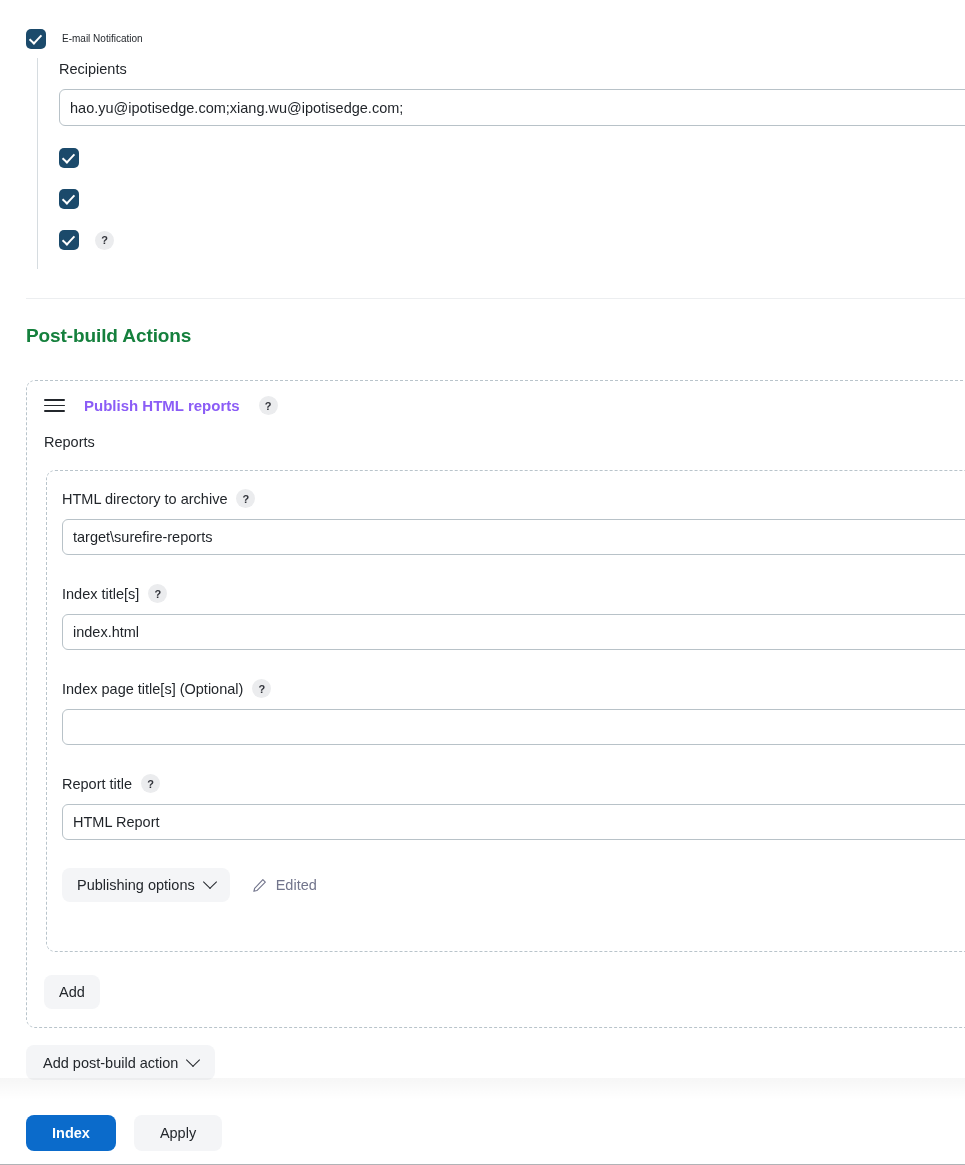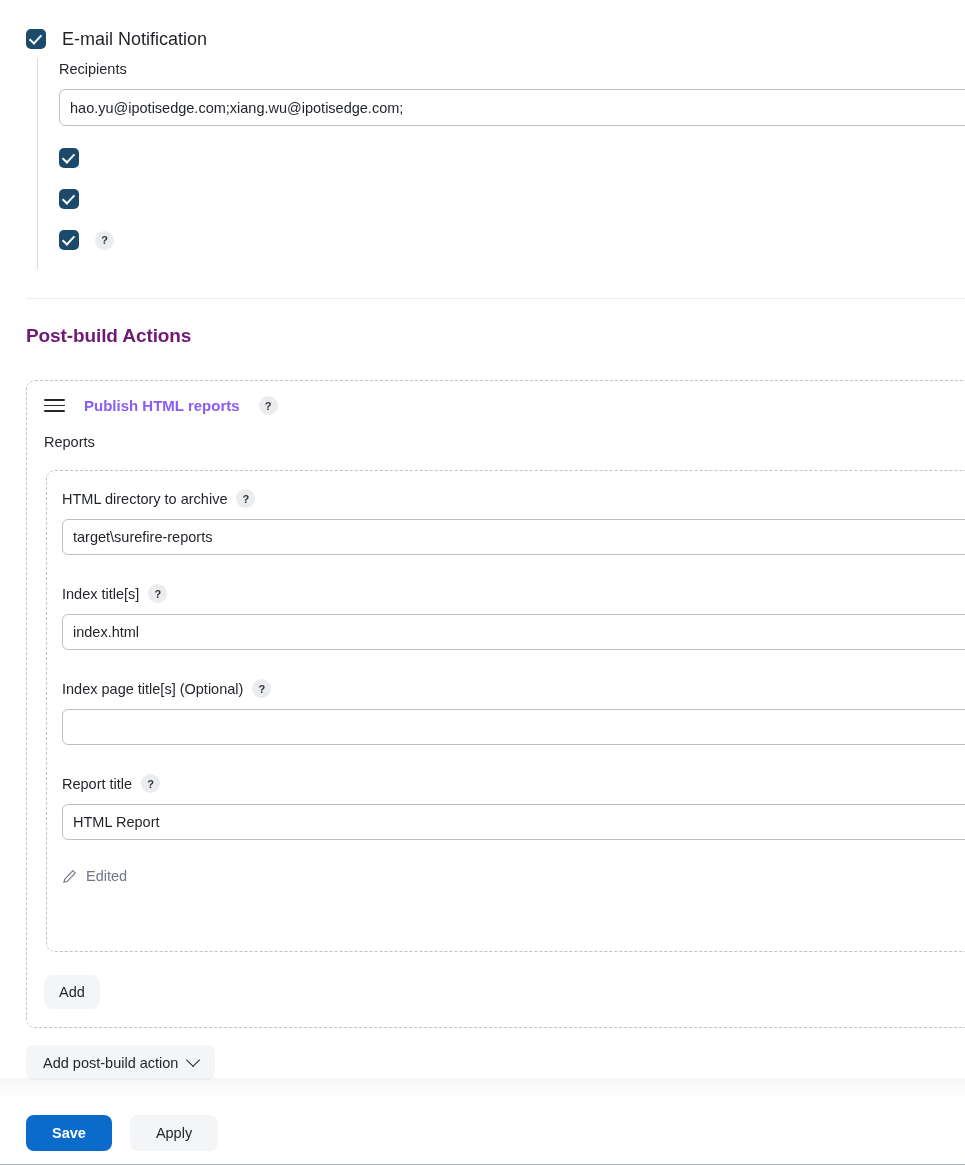--- a/index.html
+++ b/index.html
@@ -32,21 +32,21 @@
     content: "";
     position: absolute;
     left: 6px; top: 3px;
     width: 5px; height: 10px;
     border: solid #ffffff;
     border-width: 0 2px 2px 0;
     transform: rotate(43deg);
   }
 
   .cb-label {
-    font-size: 18px;
+    font-size: 10px;
     color: #1f2328;
     line-height: 20px;
   }
 
   .help-badge {
     display: inline-flex;
     align-items: center;
     justify-content: center;
     width: 19px; height: 19px;
     border-radius: 50%;
@@ -130,21 +130,21 @@
     position: absolute;
     left: 26px; top: 298px;
     width: 939px; height: 1px;
     background: #eceef0;
   }
   #postbuild-heading {
     position: absolute;
     left: 26px; top: 325px;
     font-size: 19px;
     font-weight: bold;
-    color: #701a75;
+    color: #15803d;
     letter-spacing: -0.1px;
   }
 
   
   #outer-panel {
     position: absolute;
     left: 26px; top: 380px;
     width: 960px; height: 648px;
     border: 1px dashed #b9c4cb;
     border-radius: 9px;
@@ -292,36 +292,40 @@
 
 <div id="fg-report" class="fgroup">
   <div class="field-label">
     <span>Report title</span>
     <span class="help-badge">?</span>
   </div>
   <input class="text-input" type="text" value="HTML Report" style="">
 </div>
 
 <div id="pub-opts-row">
+  <button class="pill-btn">
+    <span>Publishing options</span>
+    <span class="chev"></span>
+  </button>
   <span id="edited-tag">
     <svg width="15" height="15" viewBox="0 0 16 16">
       <path d="M11.6 1.8 L14.2 4.4 L5.2 13.4 L2 14.2 L2.8 11 Z" fill="none" stroke="#72758c" stroke-width="1.2" stroke-linejoin="round"></path>
     </svg>
     <span>Edited</span>
   </span>
 </div>
 
 <button id="add-button" class="pill-btn">
   <span>Add</span>
 </button>
 
 <button id="add-postbuild" class="pill-btn">
   <span>Add post-build action</span>
   <span class="chev"></span>
 </button>
 
 <div id="scroll-shadow"></div>
 <div id="footer">
   <div id="footer-inner">
-    <button id="save-button">Save</button>
+    <button id="save-button">Index</button>
     <button id="apply-button">Apply</button>
   </div>
 </div>
 
 </body></html>

